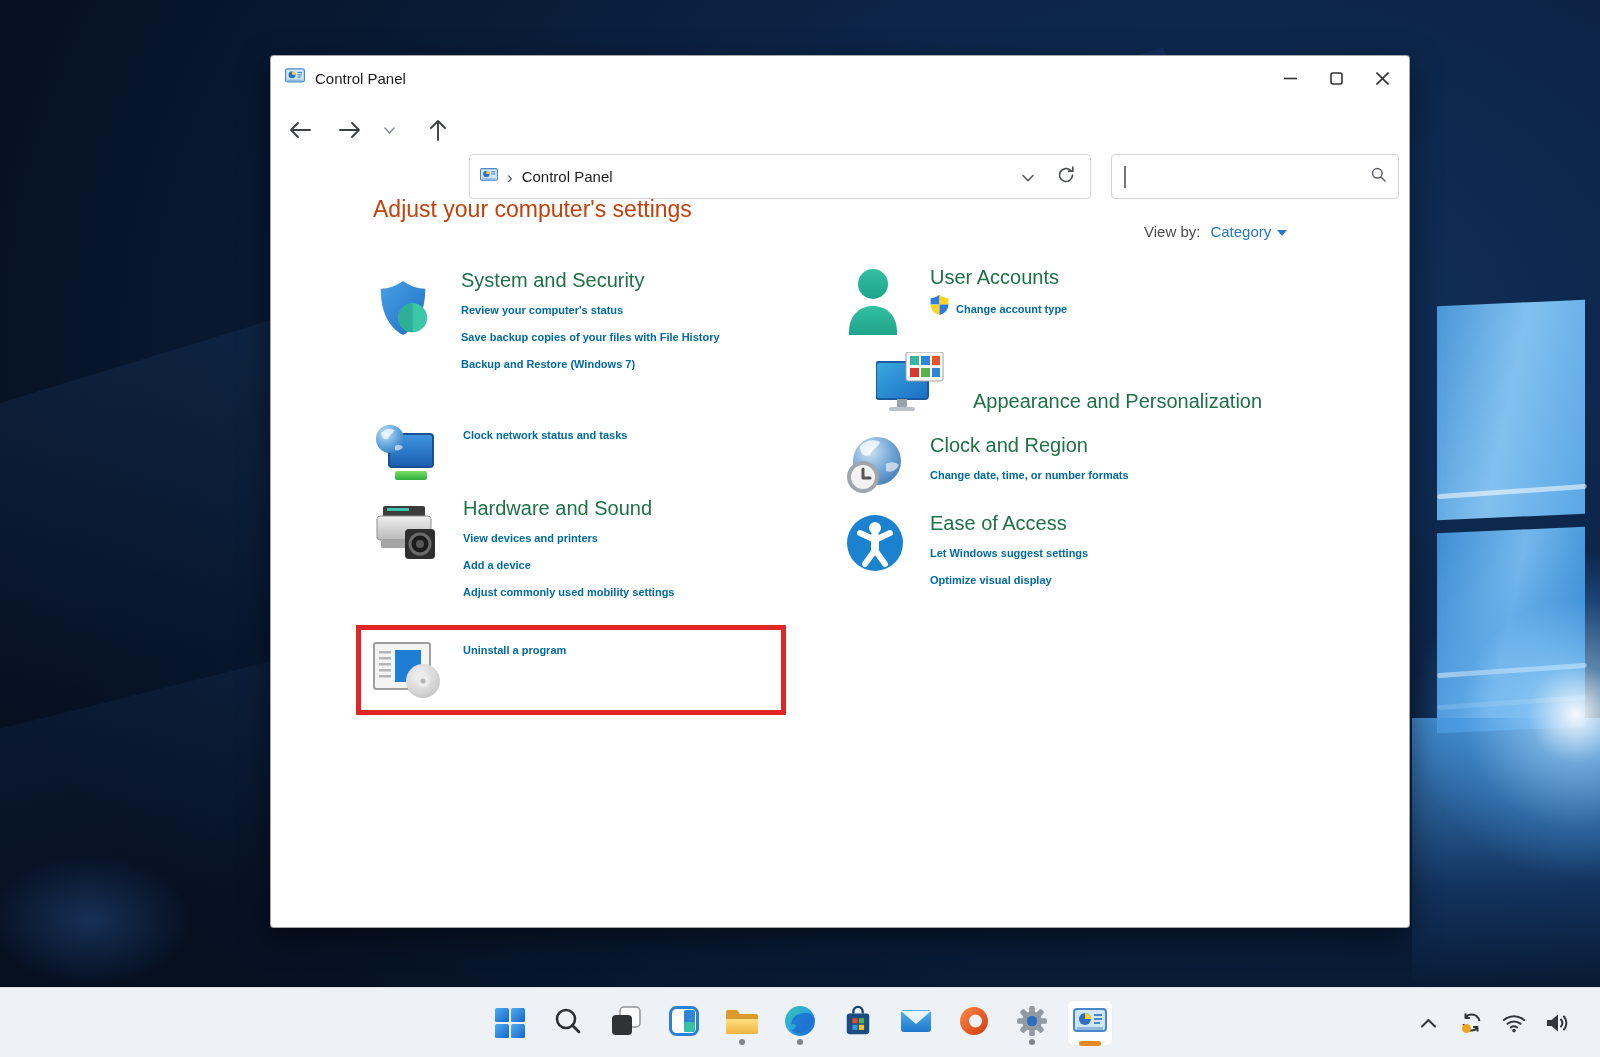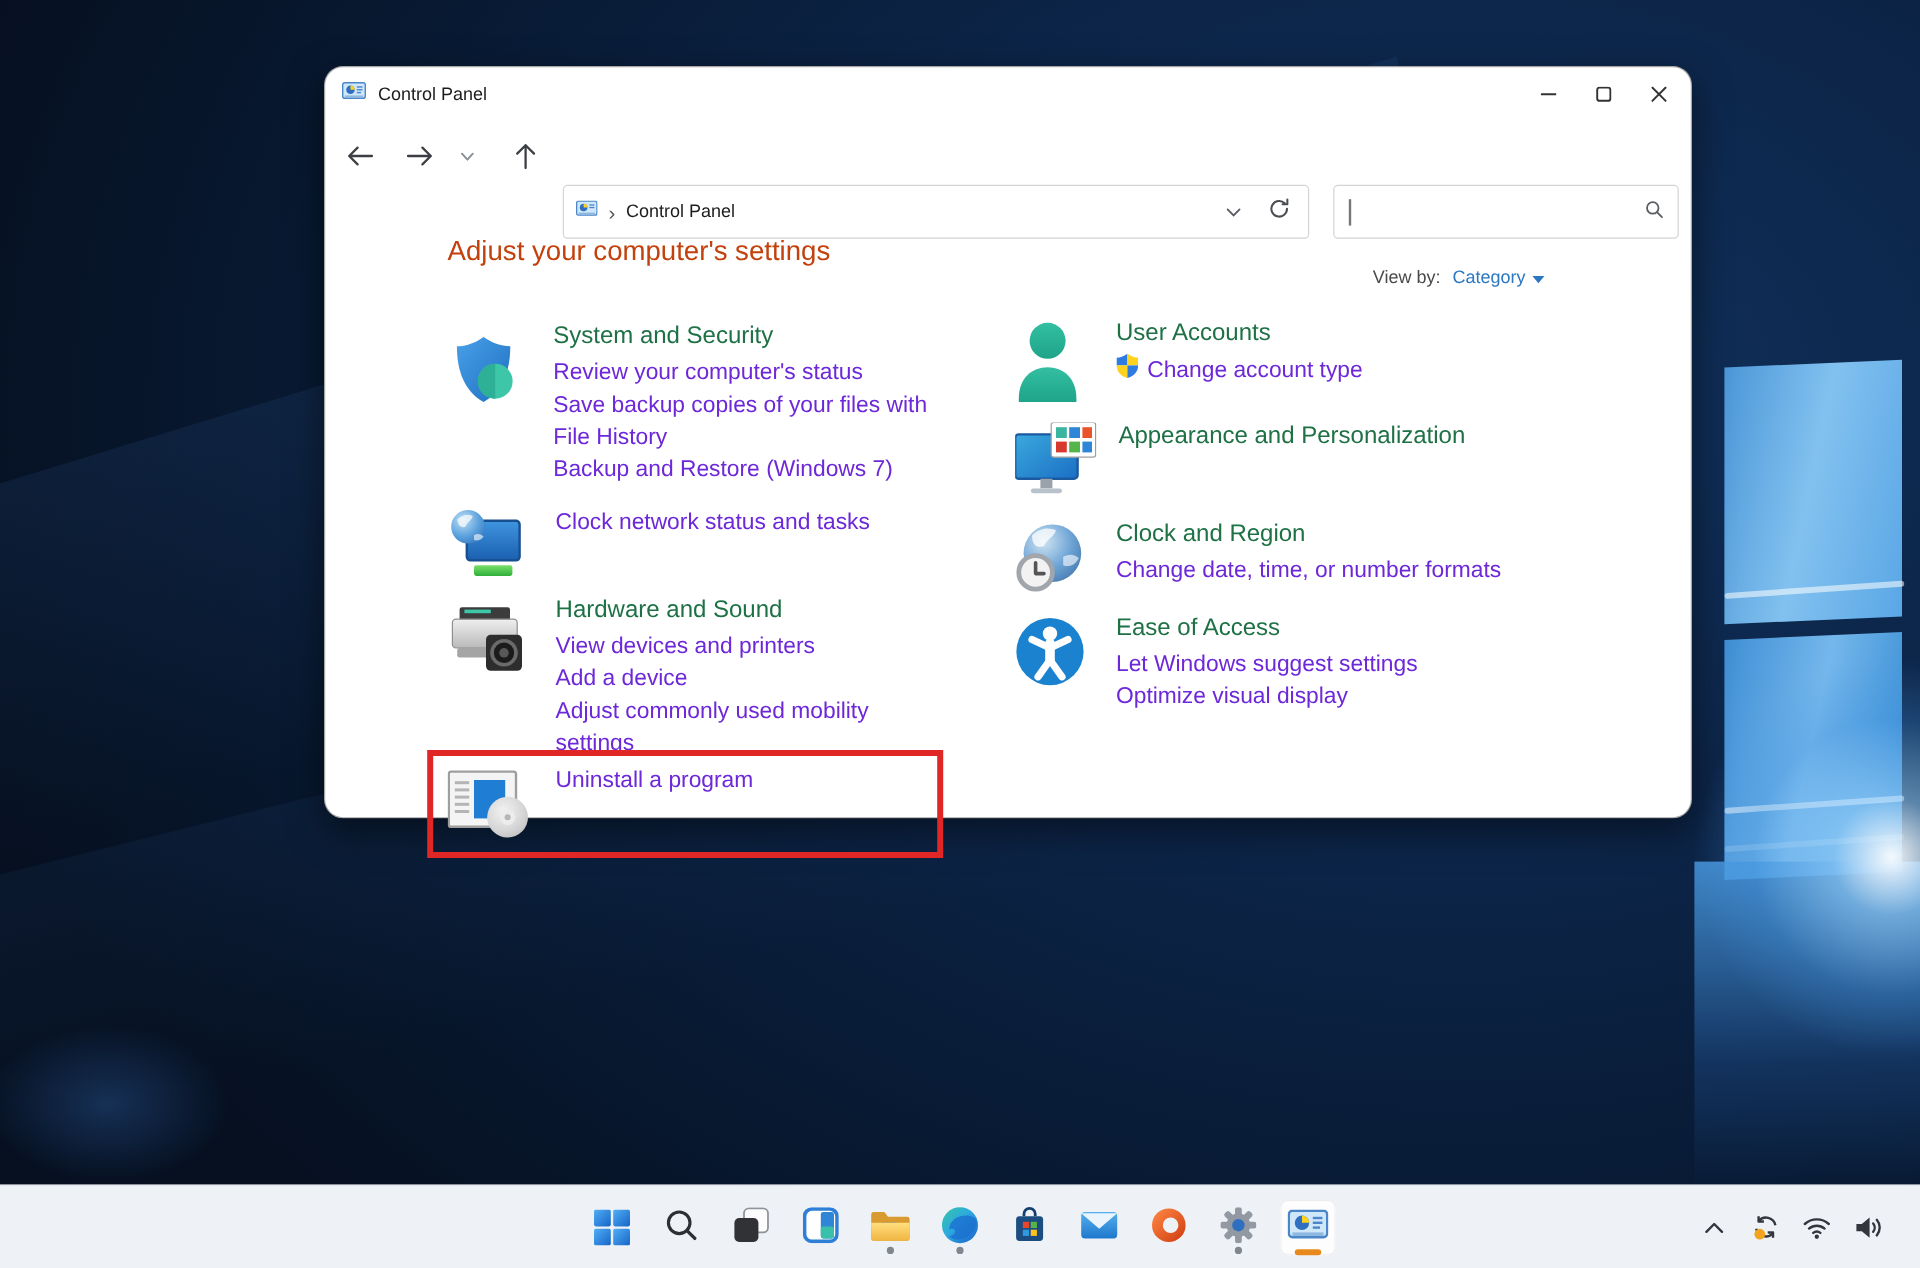--- a/index.html
+++ b/index.html
@@ -22,22 +22,22 @@
   .wp-s2 { left:1437px; top:668px; width:150px; }
   .wp-s3 { left:1437px; top:700px; width:150px; opacity:.35; }
   .wp-under { left:1412px; top:718px; width:188px; height:272px;
     background:linear-gradient(180deg, rgba(72,152,222,.85), rgba(35,90,160,.35) 62%, rgba(20,50,100,0)); }
   .wp-glow { left:1356px; top:494px; width:440px; height:440px;
     background:radial-gradient(closest-side, rgba(255,255,255,.95), rgba(160,215,255,.55) 22%, rgba(70,150,225,.28) 52%, rgba(30,80,150,0) 75%); }
   .wp-corner { left:-50px; top:830px; width:280px; height:180px;
     background:radial-gradient(closest-side, rgba(55,115,195,.32), rgba(30,70,130,0) 72%); }
 
   
-  .window { position:absolute; left:270px; top:55px; width:1140px; height:627px;
-    background:#fff; border-radius:16px; border:1px solid rgba(0,0,0,.35);
+  .window { position:absolute; left:270px; top:55px; width:1140px; height:873px;
+    background:#fff; border-radius:4px; border:1px solid rgba(0,0,0,.35);
     box-shadow:0 10px 30px rgba(0,0,0,.5); }
   .titlebar { position:absolute; left:0; top:0; right:0; height:46px; }
   .title-left { position:absolute; left:14px; top:12px; display:flex; align-items:center; gap:10px; }
   .title-text { font-size:15px; color:#1c1c1c; }
   .win-controls { position:absolute; right:4px; top:0; display:flex; }
   .win-btn { width:46px; height:45px; display:flex; align-items:center; justify-content:center; background:transparent; border:none; cursor:default; }
 
   .toolbar { position:absolute; left:0; top:46px; right:0; height:56px; display:block; }
   .nav-btn { position:absolute; top:6px; width:38px; height:44px; display:flex; align-items:center; justify-content:center; background:none; border:none; }
   .nav-back{ left:10px; } .nav-fwd{ left:60px; } .nav-chev{ left:106px; width:24px; } .nav-up{ left:148px; }
@@ -59,31 +59,31 @@
   .viewby { position:absolute; left:873px; top:147px; display:flex; align-items:flex-end; gap:10px; font-size:15px; }
   .viewby-label { color:#4a4a4a; }
   .viewby-value { color:#2b77c0; display:flex; align-items:center; gap:6px; cursor:default;margin-top:20px; }
   .caret-down { width:0; height:0; border-left:5px solid transparent; border-right:5px solid transparent; border-top:6px solid #2b77c0; margin-top:2px; }
 
   
   .cat-section { position:absolute; display:flex; }
   .cat-icon { flex:0 0 auto; }
   .cat-text { }
   .cat-title { font-size:20px; font-weight:400; color:#1e7145; margin:0 0 5px 0; }
-  .cat-link { display:block; font-size:19px; color:#6d28d9; text-decoration:none; line-height:27px; cursor:default; }
+  .cat-link { display:block; font-size:11px; color:#0369a1; text-decoration:none; line-height:27px; cursor:default;font-weight:bold; }
   .left-col .cat-text { width:322px; }
   .right-col .cat-text { width:345px; }
   .link-row { display:flex; align-items:center; gap:7px; }
 
   .sec-l1 { left:102px; top:213px; } .sec-l1 .cat-icon{ margin:8px 28px 0 0; }
   .sec-l2 { left:102px; top:366px; } .sec-l2 .cat-icon{ margin:2px 28px 0 0; }
   .sec-l3 { left:102px; top:441px; } .sec-l3 .cat-icon{ margin:6px 26px 0 0; }
   .sec-l4 { left:102px; top:581px; } .sec-l4 .cat-icon{ margin:4px 20px 0 0; }
   .sec-r1 { left:575px; top:210px; } .sec-r1 .cat-icon{ margin:2px 30px 0 0; }
-  .sec-r2 { left:575px; top:296px; align-items:flex-start; } .sec-r2 .cat-icon{ margin:0 18px 0 0; }
+  .sec-r2 { left:605px; top:296px; align-items:flex-end;gap:11px; } .sec-r2 .cat-icon{ margin:0 18px 0 0; }
   .sec-r3 { left:575px; top:378px; } .sec-r3 .cat-icon{ margin:2px 26px 0 0; }
   .sec-r4 { left:575px; top:456px; } .sec-r4 .cat-icon{ margin:2px 26px 0 0; }
 
   .highlight-box { position:absolute; left:85px; top:569px; width:430px; height:90px;
     border:5px solid #e12626; pointer-events:none; }
 
   
   .taskbar { position:absolute; left:0; top:987px; width:1600px; height:70px;
     background:#eef2f7; border-top:1px solid rgba(0,0,0,.08); }
   .tb-center { position:absolute; left:0; right:0; top:0; height:70px; display:flex; align-items:center; justify-content:center; gap:12px; }

